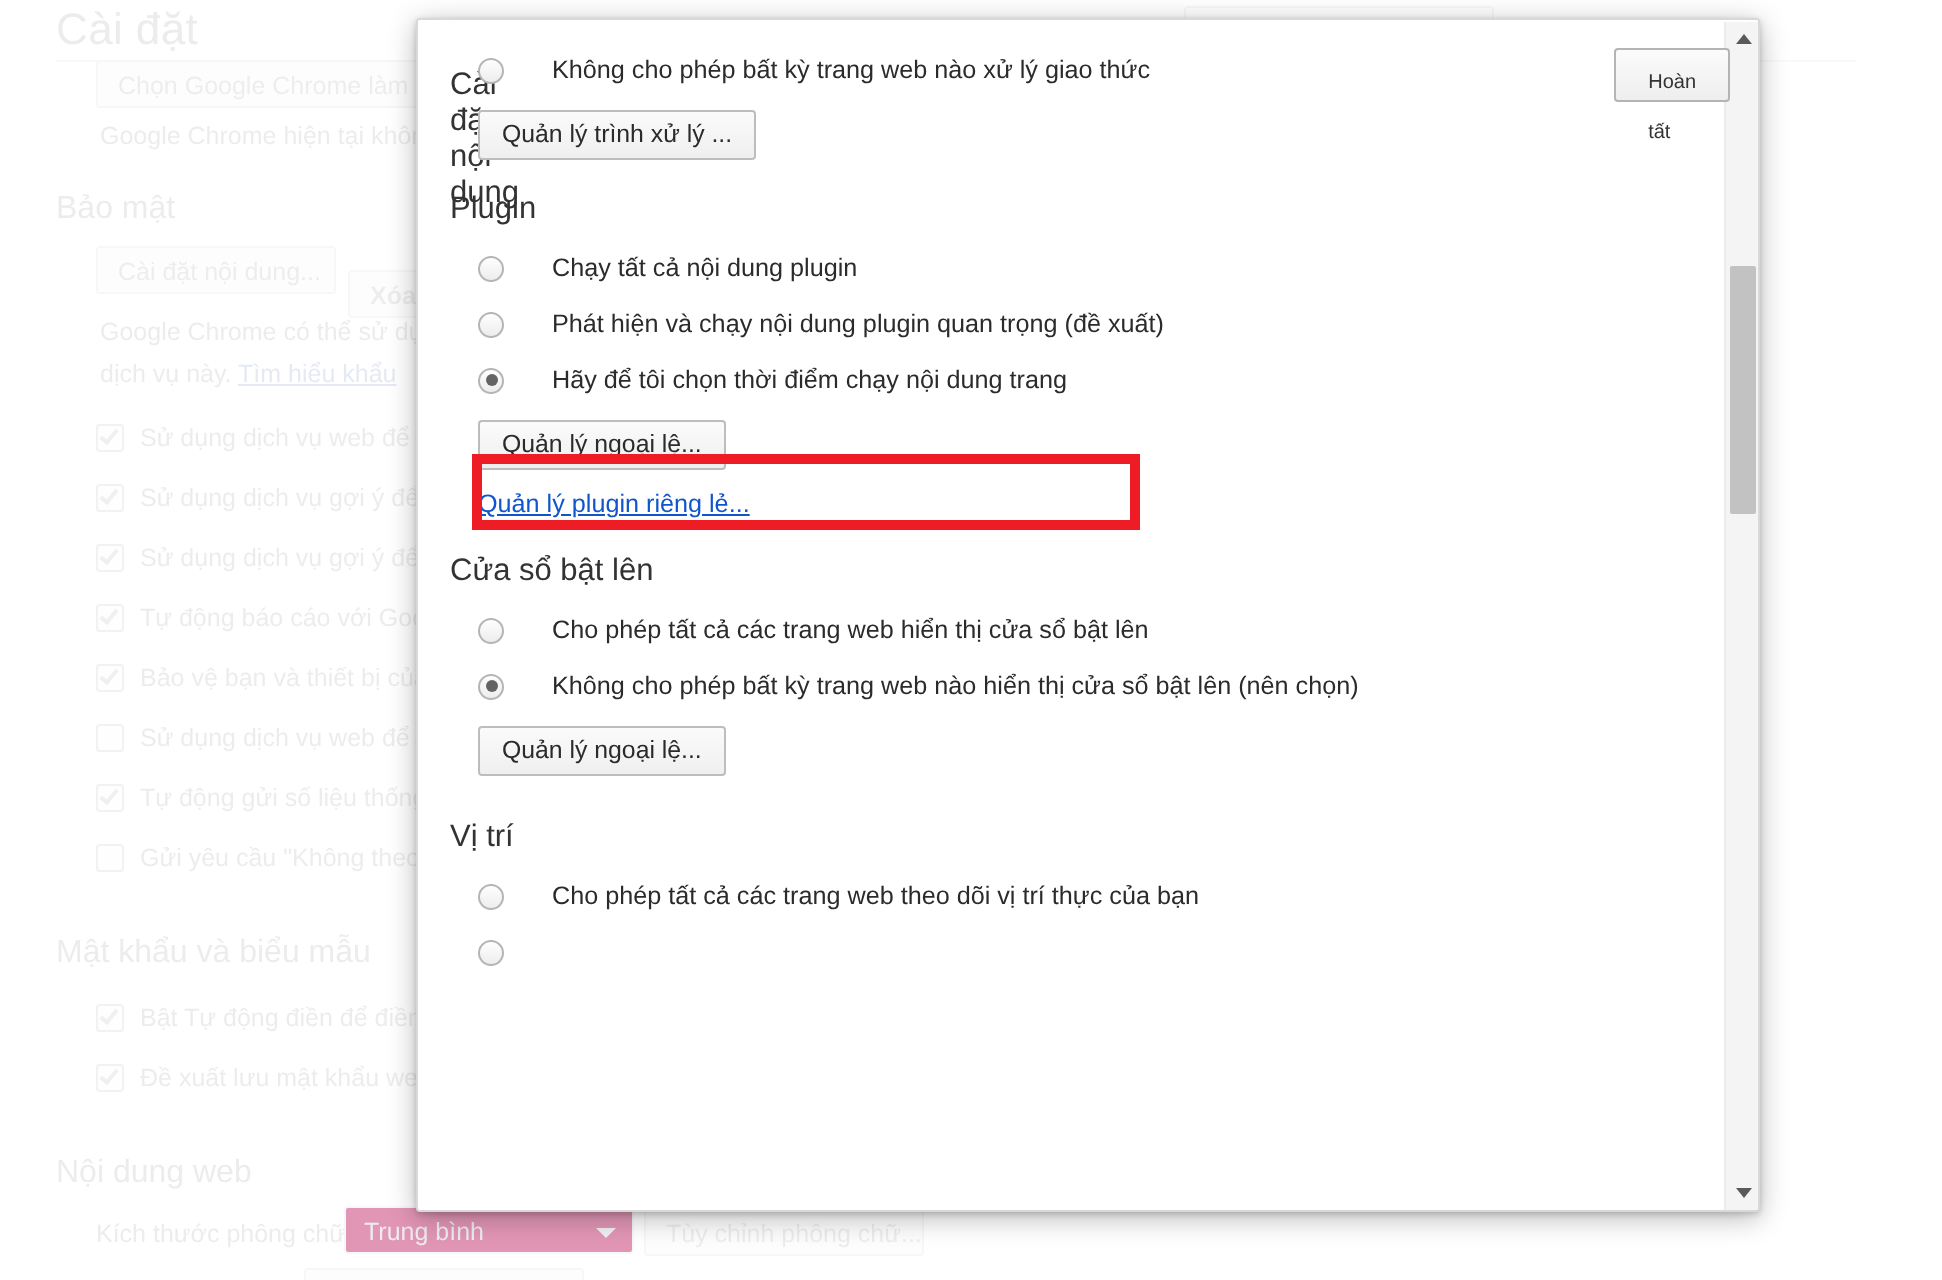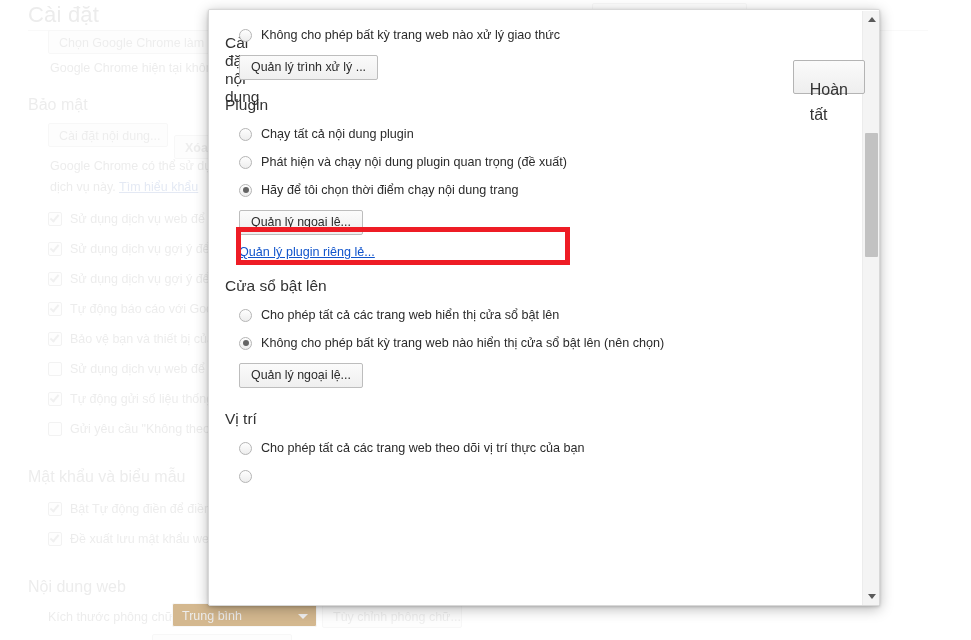--- a/index.html
+++ b/index.html
@@ -116,21 +116,21 @@
     height: 7px;
     border: solid #dedede;
     border-width: 0 2px 2px 0;
     transform: rotate(40deg);
   }
   #bg-page .bg-select {
     position: absolute;
     height: 24px;
     border: 1px solid #efefef;
     border-radius: 2px;
-    background: #a16207;
+    background: #be185d;
     color: #d8d8d8;
     font-size: 12.5px;
     line-height: 24px;
     padding-left: 9px;
     box-sizing: border-box;
     white-space: nowrap;
   }
   #bg-page .bg-select .caret {
     position: absolute;
     right: 8px;
@@ -210,21 +210,21 @@
     color: #333333;
     margin: 0 0 6px 0;
     padding: 0;
     font-weight: normal;
   }
   .sec-block { margin-bottom: 4px; }
 
   .radio-row {
     display: flex;
     align-items: center;
-    gap: 9px;
+    gap: 24px;
     margin: 0 0 0 14px;
     height: 28px;
     font-size: 12.6px;
     color: #2b2b2b;
     white-space: nowrap;
   }
   .radio {
     width: 13px;
     height: 13px;
     border-radius: 50%;
@@ -333,29 +333,28 @@
     border-top: 1px solid #e3e3e3;
     position: relative;
     background: #ffffff;
   }
   #done-button {
     position: absolute;
     right: 14px;
     top: 13px;
     height: 27px;
     line-height: 25px;
-    padding: 16px 16px;
-    font-size: 16px;
+    padding: 4px 16px;
+    font-size: 10px;
     color: #333333;
     background: linear-gradient(#fbfbfb, #eeeeee);
     border: 1px solid #b4b4b4;
     border-radius: 2px;
     box-sizing: border-box;
     cursor: default;
-    margin-top: 36px;
   }
 </style>
 </head>
 <body>
 
 <div id="bg-page">
 
   <div class="bg-title">Cài đặt</div>
 
   <div class="bg-searchbox">Cài đặt tìm kiếm</div>

